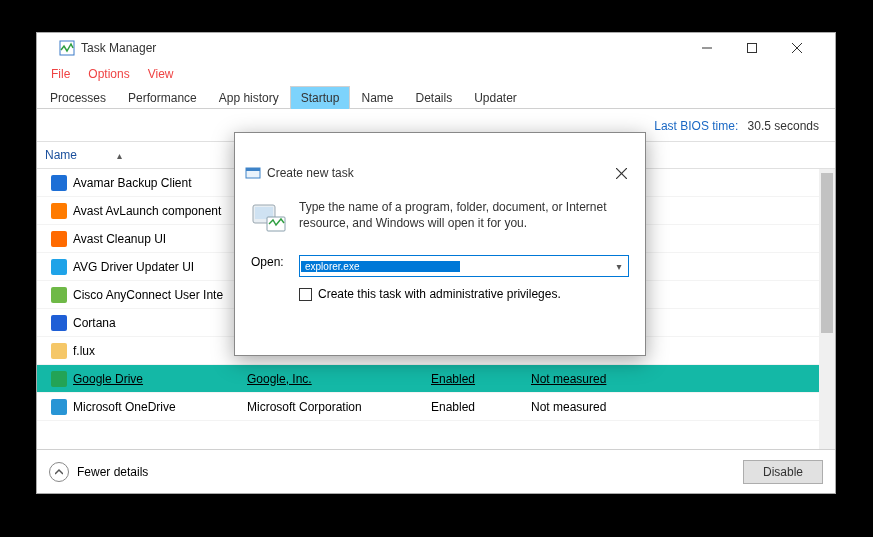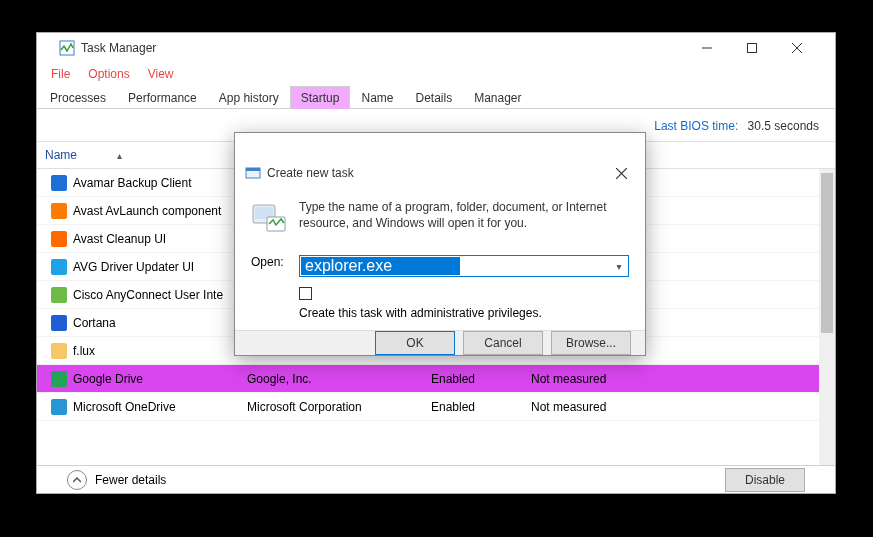--- a/index.html
+++ b/index.html
@@ -46,21 +46,21 @@
       padding: 4px 10px;
       border: 1px solid transparent;
       border-bottom: none;
       position: relative;
       top: 1px;
       color: #333;
       font-size: 12px;
     }
     .tab.active {
       border-color: #d0d0d0;
-      background: #f0abfc;
+      background: #7dd3fc;
     }
     .bios {
       text-align: right;
       padding: 10px 16px 2px 0;
       color: #333;
       font-size: 12px;
     }
     .bios .label { color: #1a68c4; margin-right: 6px; }
     .theader {
       display:flex;
@@ -77,37 +77,37 @@
       overflow:hidden;
       position:relative;
     }
     .rows { position:absolute; left:0; right:16px; top:0; }
     .row {
       display:flex;
       align-items:center;
       height:28px;
       border-bottom:1px solid #f3f3f3;
     }
-    .row.sel { background:#d946ef; }
+    .row.sel { background:#14b8a6;text-decoration:underline; }
     .cell-icon { width:36px; display:flex; justify-content:flex-end; padding-right:6px; }
     .cell-name { width:174px; white-space:nowrap; overflow:hidden; }
     .cell-pub { width:184px; }
     .cell-status { width:100px; }
     .cell-impact { width:140px; }
     .appicon { width:16px; height:16px; border-radius:2px; display:inline-block; }
     .scrollbar {
       position:absolute; right:0; top:0; bottom:0; width:16px; background:#f0f0f0;
     }
     .scrollthumb { position:absolute; left:2px; right:2px; top:4px; height:160px; background:#c2c2c2; }
     .footer {
       border-top:1px solid #d0d0d0;
-      height:28px;
+      height:44px;
       display:flex;
       align-items:center;
-      padding:0 30px;
+      padding:0 12px;
       gap:8px;
     }
     .chevcirc {
       width:20px; height:20px; border:1px solid #888; border-radius:50%;
       display:flex; align-items:center; justify-content:center; font-size:10px; color:#555;
     }
     .footer .spacer { flex:1; }
     .btn {
       min-width:80px; height:24px;
       border:1px solid #adadad; background:#e1e1e1;
@@ -135,28 +135,28 @@
     .dlg-top { display:flex; gap:12px; }
     .dlg-runicon { width:36px; height:36px; flex-shrink:0; }
     .dlg-desc { font-size:12px; color:#333; line-height:1.35; }
     .dlg-open-row { display:flex; align-items:flex-start; gap:10px; margin-top:20px; }
     .dlg-open-label { width:38px; }
     .combo {
       flex:1; height:22px; border:1px solid #0078d7;
       display:flex; align-items:center; position:relative;
     }
     .combo-input {
-      flex:1; border:none; outline:none; font-size:16px;
+      flex:1; border:none; outline:none; font-size:10px;
       padding:0 4px; color:#fff; background:#0078d7;
       width:64px; margin:1px 0 1px 1px;
     }
     .combo-input::selection { background:#0078d7; color:#fff; }
     .combo-rest { flex:1; }
     .combo-arrow { width:18px; text-align:center; color:#555; font-size:10px; }
-    .chk-row { display:flex; align-items:flex-start; gap:6px; margin:10px 0 0 48px;flex-direction:column; }
+    .chk-row { display:flex; align-items:center; gap:6px; margin:10px 0 0 48px; }
     .chk { width:13px; height:13px; border:1px solid #333; background:#fff; }
     .dlg-footer {
       height:48px; background:#f0f0f0; border-top:1px solid #ddd;
       display:flex; align-items:center; justify-content:flex-end; gap:8px; padding:0 14px;
     }
   </style>
 </head>
 <body>
 
 <div class="window">
@@ -192,21 +192,21 @@
     <span>View</span>
   </div>
 
   <div class="tabs">
     <div class="tab">Processes</div>
     <div class="tab">Performance</div>
     <div class="tab">App history</div>
     <div class="tab active">Startup</div>
     <div class="tab">Name</div>
     <div class="tab">Details</div>
-    <div class="tab">Manager</div>
+    <div class="tab">Updater</div>
   </div>
 
   <div class="bios">
     <span class="label">Last BIOS time:</span>
     <span>30.5 seconds</span>
   </div>
 
   <div class="theader">
     <div class="th th-name">
       <span>Name</span>
@@ -349,18 +349,13 @@
         <span class="combo-input">explorer.exe</span>
         <span class="combo-rest"></span>
         <span class="combo-arrow">▾</span>
       </div>
     </div>
     <div class="chk-row">
       <span class="chk"></span>
       <span>Create this task with administrative privileges.</span>
     </div>
   </div>
-  <div class="dlg-footer">
-    <div class="btn default">OK</div>
-    <div class="btn">Cancel</div>
-    <div class="btn">Browse...</div>
-  </div>
 </div>
 
 </body></html>

